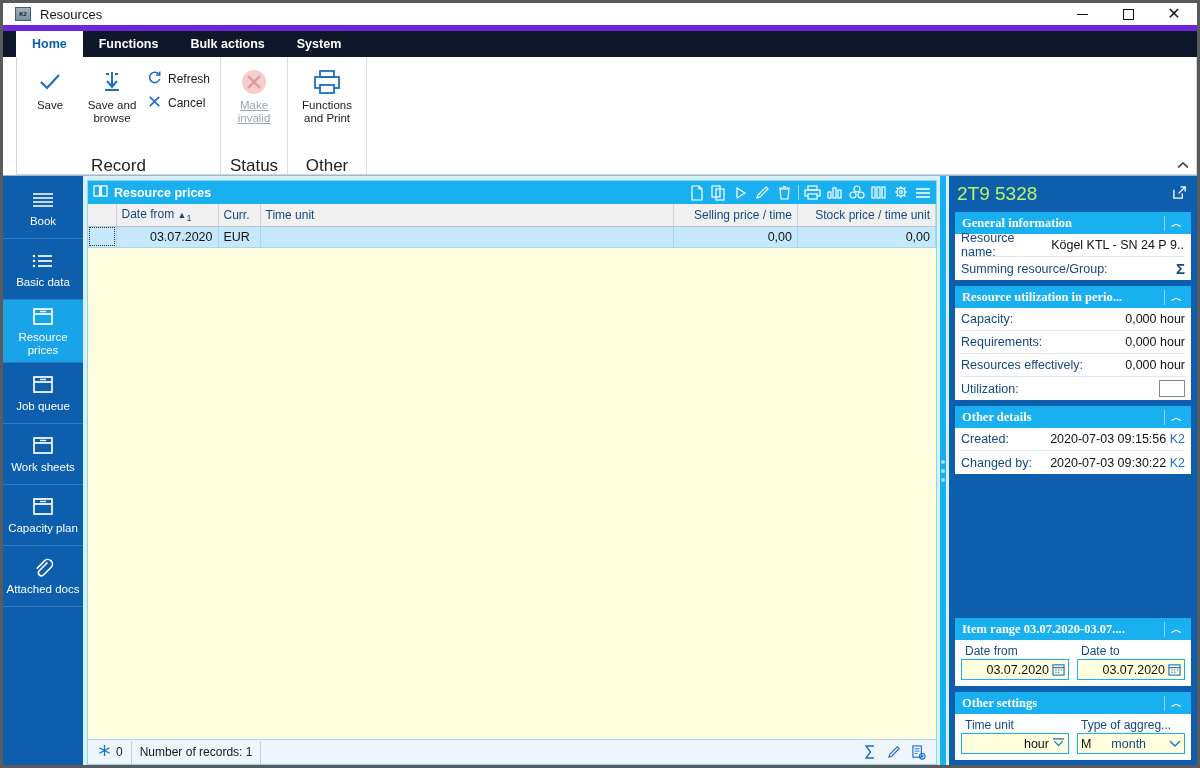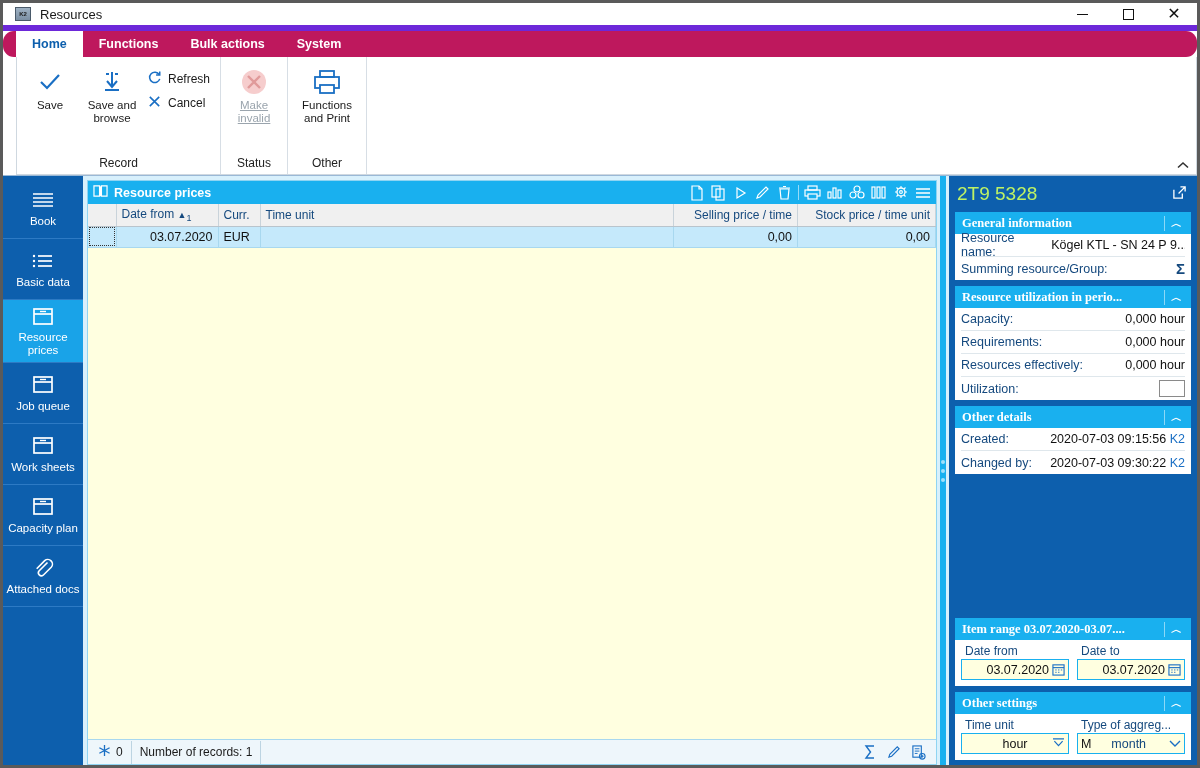--- a/index.html
+++ b/index.html
@@ -48,26 +48,25 @@
     display: flex; align-items: center; justify-content: center;
     font-size: 13px; color: #111;
   }
   .glyph-min { width: 11px; height: 1px; background: #111; }
   .glyph-max { width: 11px; height: 11px; border: 1px solid #111; }
   .glyph-close { font-size: 16px; line-height: 1; }
 
   
   .ribbon-tabs {
     height: 26px;
-    background: #be185d;
+    background: #0f172a;
     display: flex;
     align-items: flex-end;
     padding-left: 13px;
     flex: 0 0 auto;
-    border-radius: 11px;
   }
   .rtab {
     height: 26px; padding: 0 16px;
     display: flex; align-items: center;
     font-size: 12.5px; color: #ffffff;
     font-weight: bold;
   }
   .rtab.active {
     background: #ffffff; color: #0d5fad;
   }
@@ -96,21 +95,21 @@
   }
   .rgroup:last-of-type { border-right: none; }
   .rgroup-items {
     display: flex;
     flex: 1;
     align-items: stretch;
     padding: 4px 2px 0 2px;
   }
   .rgroup-label {
     text-align: center;
-    font-size: 12px;
+    font-size: 17px;
     color: #222;
     padding-bottom: 4px;
     height: 18px;
   }
   .rbtn {
     display: flex; flex-direction: column;
     align-items: center; justify-content: flex-start;
     width: 62px; padding: 4px 2px 0 2px;
     font-size: 11.5px; color: #1a1a1a;
     text-align: center; line-height: 13px;
@@ -322,21 +321,21 @@
   .fld-label { font-size: 12px; color: #15497e; padding-left: 4px; margin-bottom: 1px; }
   .fld-input {
     background: #ffffe0;
     border: 1px solid #19b0ef;
     height: 21px;
     display: flex; align-items: center;
     padding: 0 3px;
     font-size: 12.5px; color: #111;
   }
   .fld-input .txt { flex: 1; text-align: right; white-space: nowrap; overflow: hidden; }
-  .fld-input .txt.left { text-align: center; padding-left: 16px; }
+  .fld-input .txt.left { text-align: right; padding-left: 16px; }
   .cal-ico { margin-left: 3px; display: flex; align-items: center; }
   .dd-ico { margin-left: 3px; color: #1a6fc4; font-size: 10px; }
   .agg-code { color: #111; }
   .agg-word { flex: 1; text-align: center; color: #15497e; }
 </style>
 </head>
 <body>
 
 <div id="app">
 

